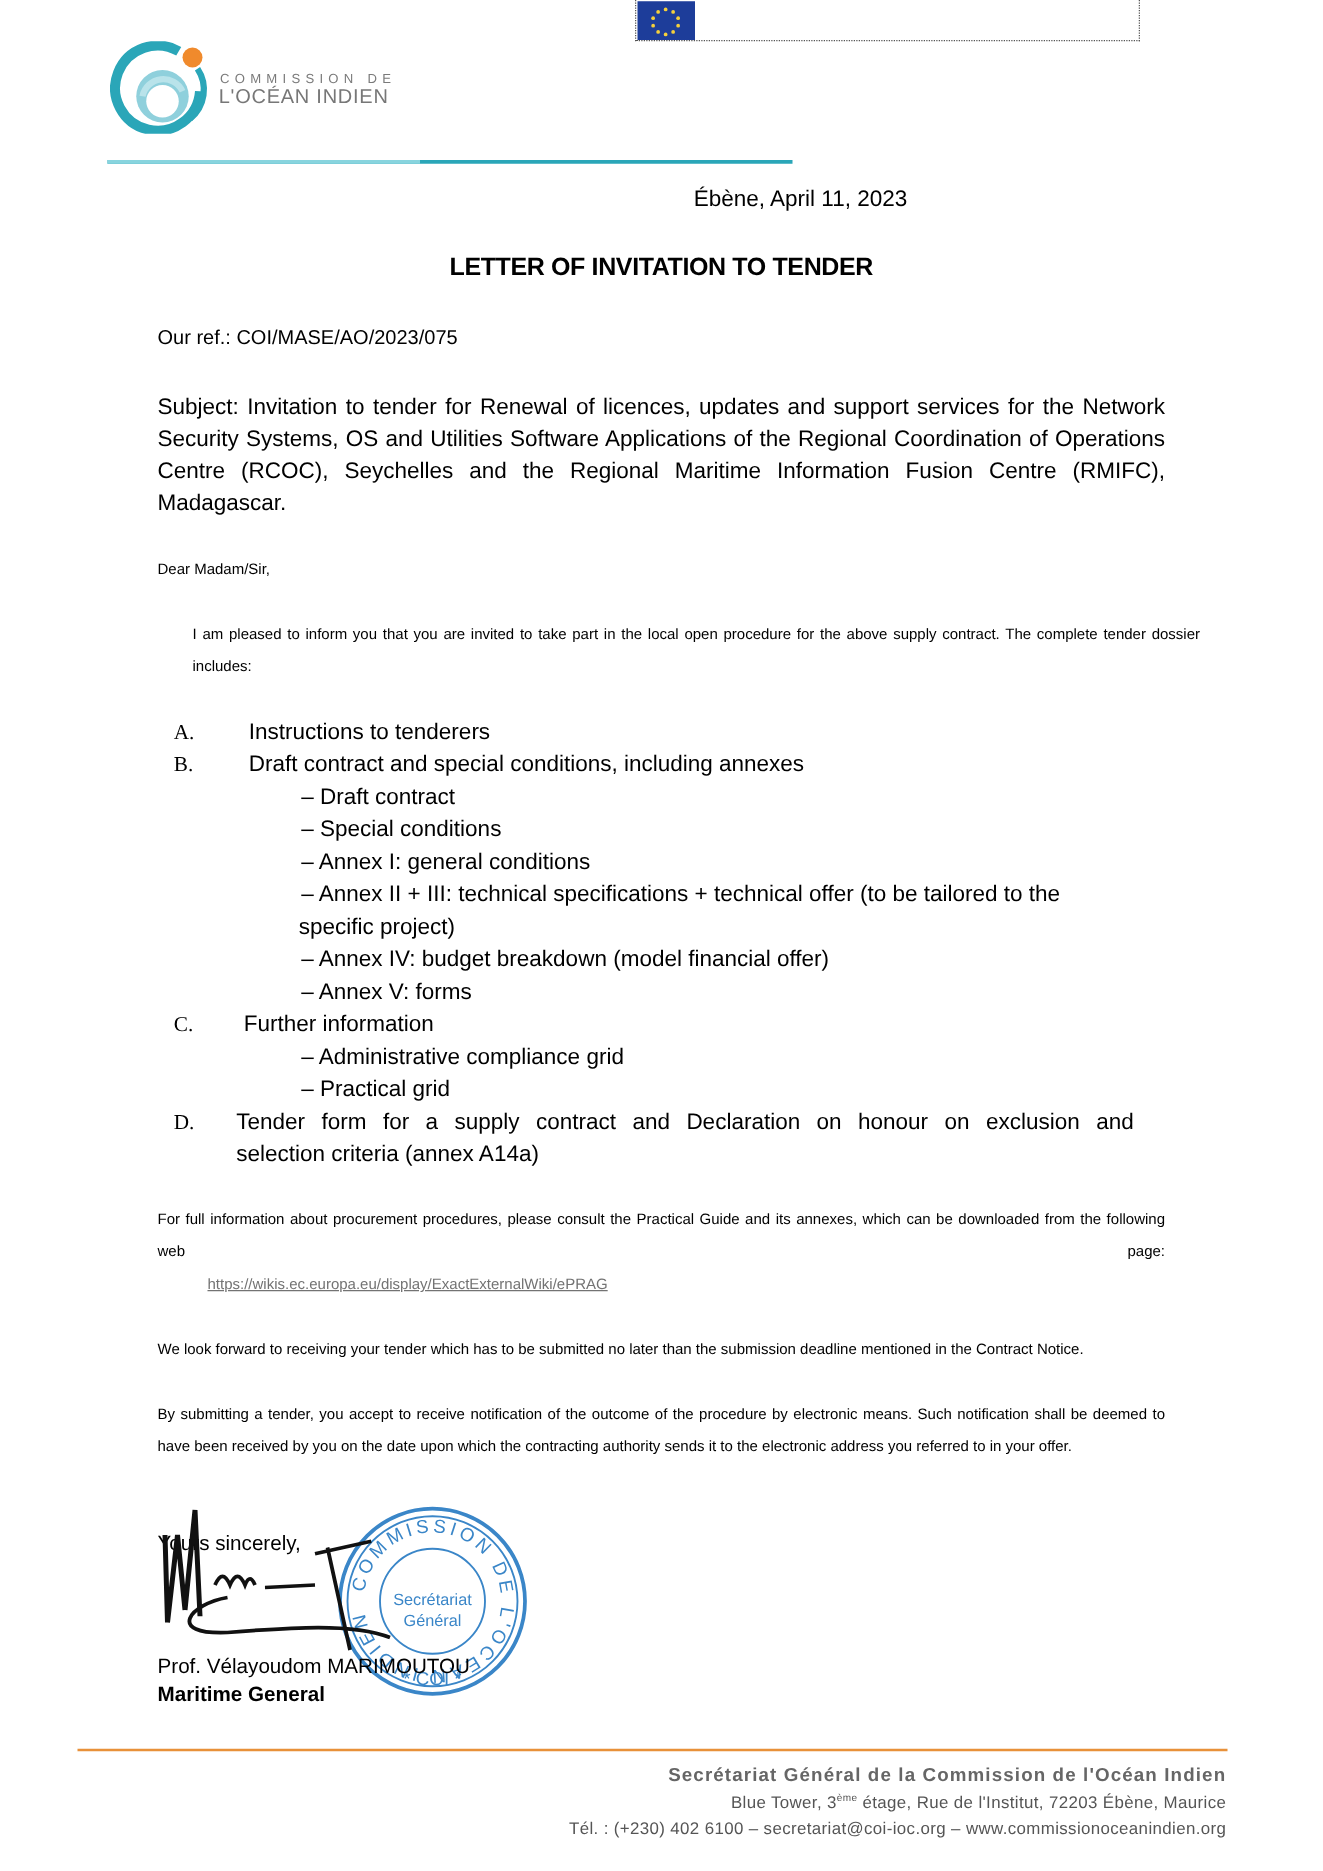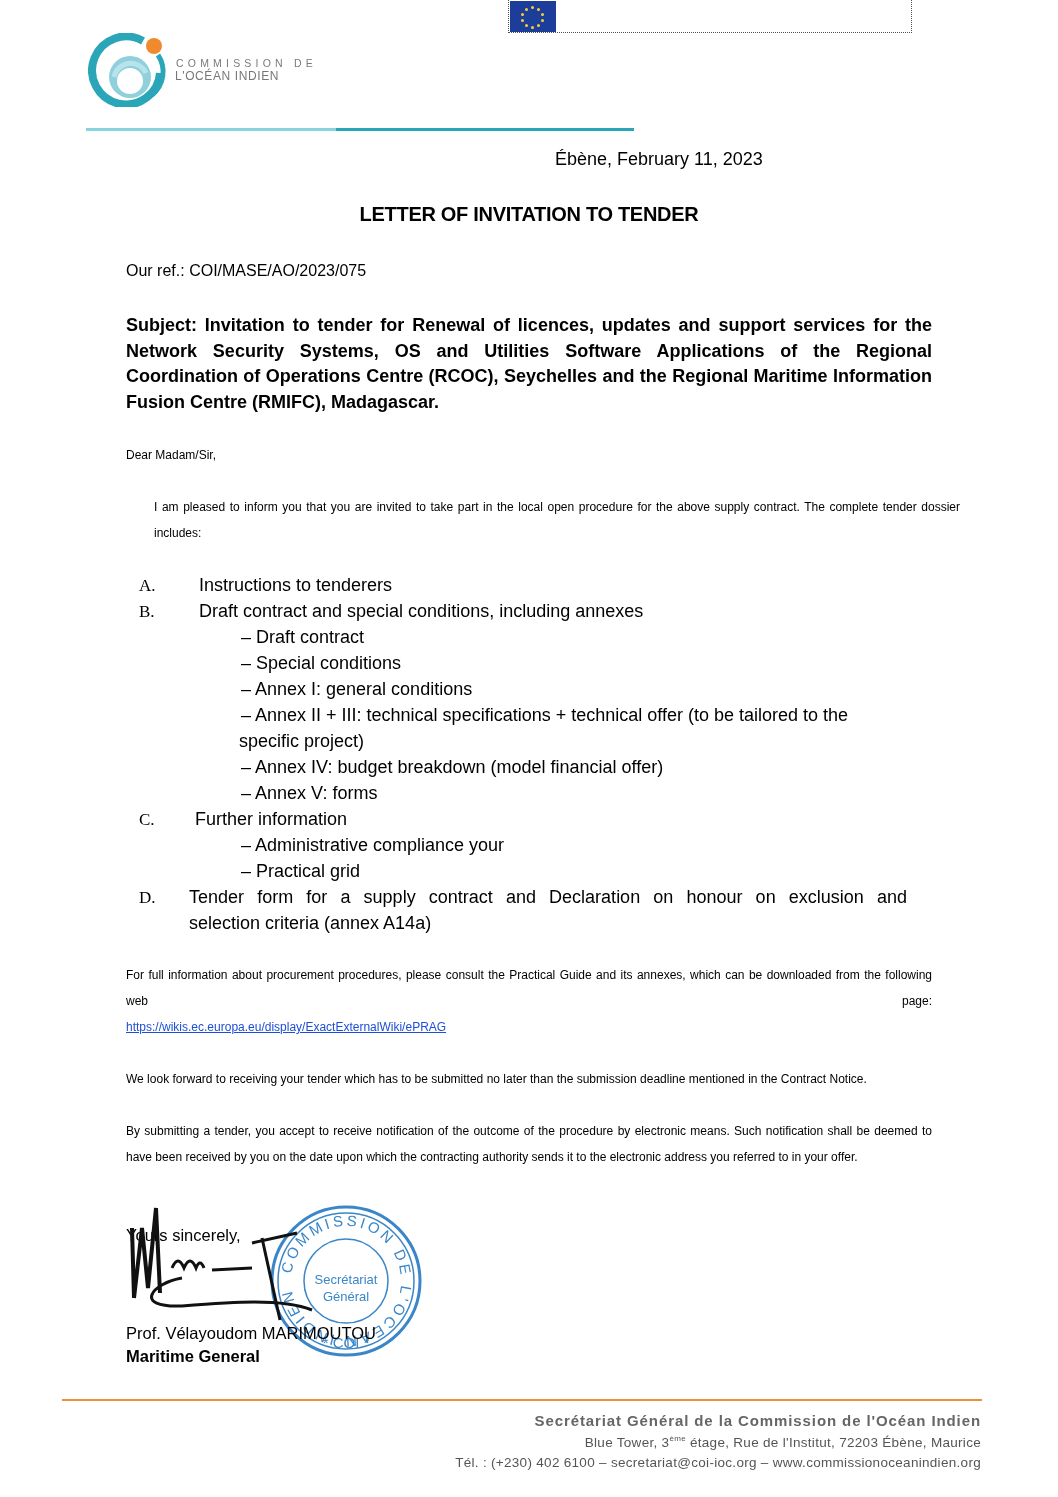--- a/index.html
+++ b/index.html
@@ -10,38 +10,38 @@
   
   .ares { left: 508px; top: 0; width: 402px; height: 32px; border: 1px dotted #555; border-top: none;
           display: flex; align-items: center; background: #fff; }
   .eu-flag { width: 46px; height: 31px; background: #1d3d9a; position: relative; margin-left: 1px; }
   .eu-flag span { position: absolute; width: 3px; height: 3px; background: #f5d03b; border-radius: 50%; }
   .ares-text { font-size: 19px; color: #555; margin-left: 12px; letter-spacing: 0.1px; }
 
   
   .logo-mark { left: 88px; top: 33px; width: 82px; height: 74px; }
   .logo-t1 { left: 176px; top: 57px; font-size: 10.5px; letter-spacing: 4.2px; color: #7a7a7a; }
-  .logo-t2 { left: 175px; top: 69px; font-size: 12px; letter-spacing: 0.6px; color: #777; }
+  .logo-t2 { left: 175px; top: 69px; font-size: 16px; letter-spacing: 0.6px; color: #777; }
   .top-rule { left: 86px; top: 128px; width: 548px; height: 3px; background: #2aa6b8; }
   .top-rule-fade { left: 86px; top: 128px; width: 250px; height: 3px; background: #88d4de; }
 
   .date { left: 555px; top: 149px; font-size: 18px; }
   .title { left: 0; width: 1058px; top: 203px; text-align: center; font-size: 20px; font-weight: bold; letter-spacing: -0.3px; }
   .ref { left: 126px; top: 262px; font-size: 16px; text-align: center; }
 
-  .subject { left: 126px; top: 313px; width: 806px; font-size: 18px; font-weight: bold; line-height: 25.6px; text-align: justify; }
+  .subject { left: 126px; top: 313px; width: 806px; font-size: 18px; font-weight: normal; line-height: 25.6px; text-align: justify; }
 
   .p { left: 126px; width: 806px; font-size: 12px; line-height: 26px; text-align: justify; }
   .salut { top: 442px; }
   .intro { top: 494px; margin-left: 28px; }
 
   .li { font-size: 18px; line-height: 26px; }
   .letter { font-family: "Liberation Serif", serif; font-size: 17px; }
 
-  .link { color: #1d4ed8; text-decoration: underline; cursor: pointer; }
+  .link { color: #737373; text-decoration: underline; cursor: pointer; margin-left: 40px; }
 
   .sig-text { font-size: 16.5px; }
   .stamp { left: 268px; top: 1200px; width: 156px; height: 162px; }
   .signature { left: 112px; top: 1198px; width: 260px; height: 130px; }
 
   .foot-rule { left: 62px; top: 1399px; width: 920px; height: 2px; background: #e8913a; }
   .foot { right: 77px; text-align: right; color: #555; }
   .foot1 { top: 1412px; font-size: 15px; font-weight: bold; letter-spacing: 0.9px; color: #666; }
   .foot2 { top: 1434px; font-size: 13.5px; letter-spacing: 0.3px; }
   .foot3 { top: 1455px; font-size: 13.5px; letter-spacing: 0.3px; }
@@ -71,21 +71,21 @@
   <circle cx="42" cy="44" r="21" fill="#8fd0dc"></circle>
   <circle cx="42" cy="48" r="13" fill="#ffffff"></circle>
   <path d="M26 44 A17 17 0 0 1 58 40" fill="none" stroke="#b9e3ea" stroke-width="5"></path>
   <circle cx="66" cy="13" r="8" fill="#f08a2c"></circle>
 </svg>
 <div class="abs logo-t1">COMMISSION DE</div>
 <div class="abs logo-t2">L'OCÉAN INDIEN</div>
 <div class="abs top-rule"></div>
 <div class="abs top-rule-fade"></div>
 
-<div class="abs date">Ébène, February 11, 2023</div>
+<div class="abs date">Ébène, April 11, 2023</div>
 <div class="abs title">LETTER OF INVITATION TO TENDER</div>
 <div class="abs ref">Our ref.: COI/MASE/AO/2023/075</div>
 
 <div class="abs subject">Subject: Invitation to tender for Renewal of licences, updates and support services for the Network Security Systems, OS and Utilities Software Applications of the Regional Coordination of Operations Centre (RCOC), Seychelles and the Regional Maritime Information Fusion Centre (RMIFC), Madagascar.</div>
 
 <div class="abs p salut">Dear Madam/Sir,</div>
 <div class="abs p intro">I am pleased to inform you that you are invited to take part in the local open procedure for the above supply contract. The complete tender dossier includes:</div>
 
 <div>
   <div class="abs li" style="left:139px;top:572px">
@@ -102,21 +102,21 @@
   <div class="abs li" style="left:241px;top:676px">– Annex I: general conditions</div>
   <div class="abs li" style="left:241px;top:702px">– Annex II + III: technical specifications + technical offer (to be tailored to the</div>
   <div class="abs li" style="left:239px;top:728px">specific project)</div>
   <div class="abs li" style="left:241px;top:754px">– Annex IV: budget breakdown (model financial offer)</div>
   <div class="abs li" style="left:241px;top:780px">– Annex V: forms</div>
 
   <div class="abs li" style="left:139px;top:806px">
     <span class="letter">C.</span>
   </div>
   <div class="abs li" style="left:195px;top:806px">Further information</div>
-  <div class="abs li" style="left:241px;top:832px">– Administrative compliance your</div>
+  <div class="abs li" style="left:241px;top:832px">– Administrative compliance grid</div>
   <div class="abs li" style="left:241px;top:858px">– Practical grid</div>
 
   <div class="abs li" style="left:139px;top:884px">
     <span class="letter">D.</span>
   </div>
   <div class="abs li" style="left:189px;top:884px;width:718px;text-align:justify;text-align-last:justify">Tender form for a supply contract and Declaration on honour on exclusion and</div>
   <div class="abs li" style="left:189px;top:910px">selection criteria (annex A14a)</div>
 </div>
 
 <div class="abs p" style="top:962px;text-align-last:justify">For full information about procurement procedures, please consult the Practical Guide and its annexes, which can be downloaded from the following web page:</div>

